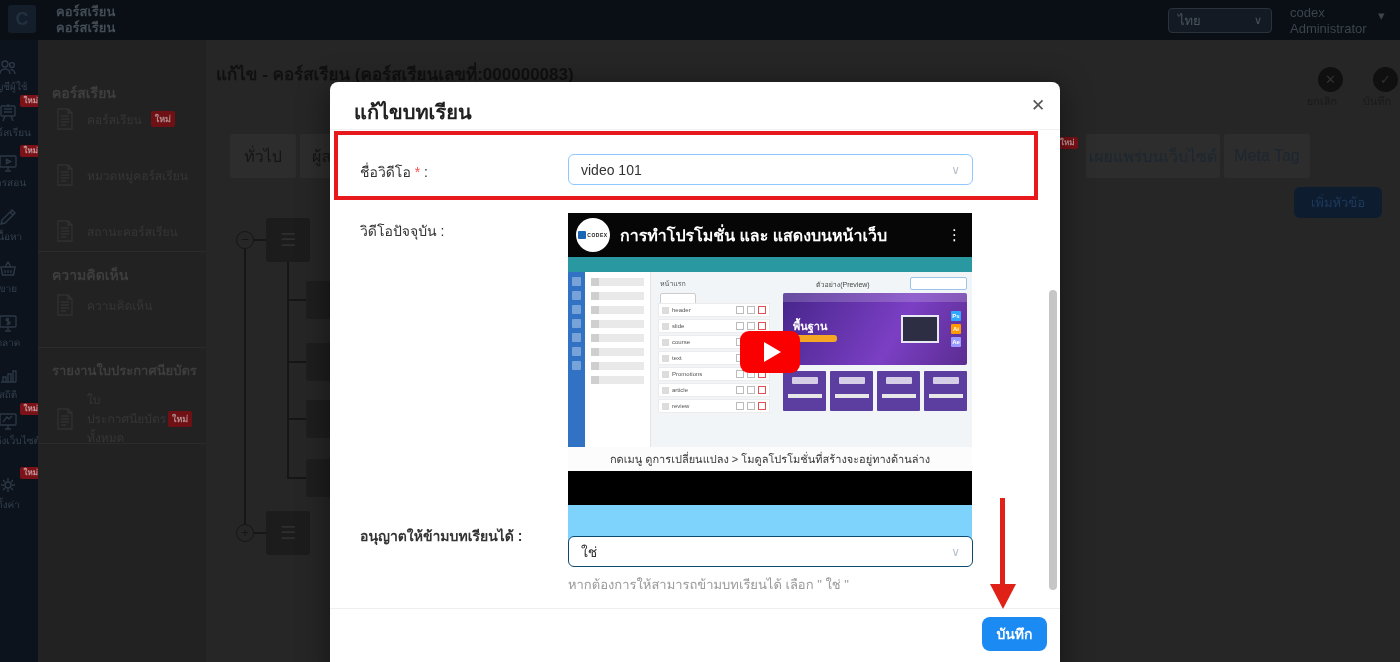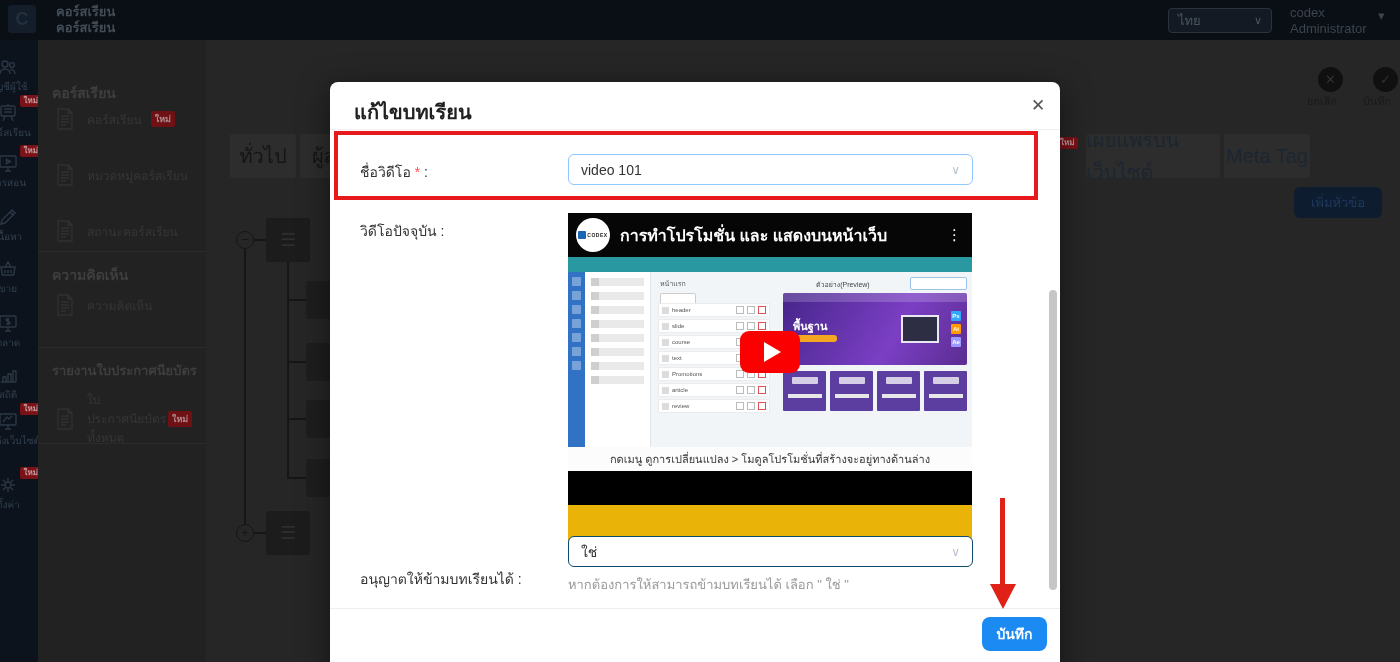--- a/index.html
+++ b/index.html
@@ -28,21 +28,21 @@
   .sb-title{color:#3e3e3e;font-weight:bold;font-size:14px;}
   .sb-item{display:flex;align-items:center;gap:9px;color:#363636;font-size:12px;}
   .sb-item svg{stroke:#313131;fill:none;stroke-width:1.3;flex:none;}
   .sb-badge{background:#6f1114;color:#b18a8d;font-size:9px;padding:1px 4px;border-radius:2px;font-weight:bold;}
   .sb-div{left:0;width:168px;height:1px;background:#2b2b2b;}
   #content{left:206px;top:40px;width:1194px;height:622px;background:#262626;}
   #page-title{left:10px;top:20px;color:#101010;font-size:17px;font-weight:bold;}
   .circle-btn{width:25px;height:25px;border-radius:50%;background:#101010;color:#323232;
               font-size:13px;text-align:center;line-height:25px;}
   .circle-lbl{color:#1a1a1a;font-size:11px;text-align:center;width:60px;}
-  .tab{height:44px;background:#2d2d2d;color:#151515;font-size:20px;display:flex;
+  .tab{height:44px;background:#2d2d2d;color:#151515;font-size:16px;display:flex;
        align-items:center;justify-content:center;border-radius:2px;}
   .tab.right{color:#1c2630;}
   #add-topic{left:1088px;top:147px;width:88px;height:31px;background:#0d1c2e;color:#1d3a5e;
              font-size:13px;border-radius:6px;display:flex;align-items:center;justify-content:center;}
   
   .t-line{background:#161616;}
   .t-circle{width:18px;height:18px;border-radius:50%;border:1.5px solid #161616;box-sizing:border-box;
             color:#161616;font-size:13px;line-height:15px;text-align:center;}
   .t-box{width:44px;height:44px;background:#1c1c1c;border-radius:3px;color:#2e2e2e;
          font-size:18px;display:flex;align-items:center;justify-content:center;}
@@ -59,21 +59,21 @@
   .sel{width:405px;height:31px;border-radius:6px;background:#fff;box-sizing:border-box;
        display:flex;align-items:center;justify-content:space-between;padding:0 12px;
        color:#333;font-size:14px;}
   .sel .chev{color:#b9c2cc;font-size:12px;}
   .hint{color:#9b9b9b;font-size:13px;}
   #save-btn{left:652px;top:535px;width:65px;height:34px;background:#1b8af2;border-radius:8px;
             color:#fff;font-size:14px;font-weight:bold;display:flex;align-items:center;justify-content:center;}
   #modal-footer-line{left:0;top:526px;width:730px;height:1px;background:#efefef;}
   #scroll-thumb{left:719px;top:208px;width:8px;height:300px;background:#c6c6c6;border-radius:4px;}
   
-  #video{left:238px;top:131px;width:404px;height:328px;background:#eab308;overflow:hidden;}
+  #video{left:238px;top:131px;width:404px;height:328px;background:#7dd3fc;overflow:hidden;}
   #vid-titlebar{left:0;top:0;width:404px;height:44px;background:#060606;display:flex;align-items:center;}
   #vid-logo{width:34px;height:34px;border-radius:50%;background:#fff;margin-left:8px;flex:none;
             display:flex;align-items:center;justify-content:center;gap:1px;}
   #vid-logo .c{width:8px;height:8px;background:#1866b4;border-radius:1px;}
   #vid-logo .t{font-size:5px;color:#222;font-weight:bold;letter-spacing:.5px;}
   #vid-title{color:#fff;font-size:16px;font-weight:bold;margin-left:10px;flex:1;white-space:nowrap;overflow:hidden;}
   #vid-dots{color:#fff;font-size:15px;margin-right:10px;}
   #shot{left:0;top:44px;width:404px;height:190px;background:#f2f5f7;}
   .mini-top{left:0;top:0;width:404px;height:15px;background:#2a98a0;}
   .mini-rail{left:0;top:15px;width:17px;height:175px;background:#3172c4;}
@@ -231,20 +231,21 @@
     <svg width="26" height="26" viewBox="0 0 26 26">
         <path d="M6 3h10l4 4v16H6zM16 3v4h4M9 10h8M9 13h8M9 16h8M9 19h5"></path>
       </svg>
     <span style="width:72px;">ใบประกาศนียบัตรทั้งหมด</span>
     <span class="sb-badge">ใหม่</span>
   </div>
   <div class="abs sb-div" style="top:403px;"></div>
 </div>
 
 <div class="abs" id="content">
+  <div class="abs" id="page-title">แก้ไข - คอร์สเรียน (คอร์สเรียนเลขที่:000000083)</div>
   <div class="abs" style="left:1103px;top:27px;">
     <div class="circle-btn" style="margin:0 auto;">✕</div>
     <div class="circle-lbl" style="margin-left:-17px;">ยกเลิก</div>
   </div>
   <div class="abs" style="left:1158px;top:27px;">
     <div class="circle-btn" style="margin:0 auto;">✓</div>
     <div class="circle-lbl" style="margin-left:-17px;">บันทึก</div>
   </div>
   <div class="abs tab" style="left:24px;top:94px;width:66px;">ทั่วไป</div>
   <div class="abs tab" style="left:94px;top:94px;width:90px;justify-content:flex-start;padding-left:12px;">ผู้สอน</div>
@@ -398,21 +399,21 @@
           <b></b>
         </div>
       <div class="abs" id="play-btn">
           <i></i>
         </div>
     </div>
     <div class="abs" id="vid-caption">กดเมนู ดูการเปลี่ยนแปลง &gt; โมดูลโปรโมชั่นที่สร้างจะอยู่ทางด้านล่าง</div>
     <div class="abs" id="vid-black"></div>
   </div>
 
-  <div class="abs fld-label" style="left:30px;top:486px;">อนุญาตให้ข้ามบทเรียนได้ :</div>
+  <div class="abs fld-label" style="left:30px;top:443px;font-weight:bold;">อนุญาตให้ข้ามบทเรียนได้ :</div>
   <div class="abs sel" style="left:238px;top:454px;border:1px solid #0c4a6e;">
     <span>ใช่</span>
     <span class="chev">∨</span>
   </div>
   <div class="abs hint" style="left:238px;top:492px;text-align:center;">หากต้องการให้สามารถข้ามบทเรียนได้ เลือก " ใช่ "</div>
 
   <div class="abs" id="modal-footer-line"></div>
   <div class="abs" id="save-btn">บันทึก</div>
   <div class="abs" id="scroll-thumb"></div>
 </div>

